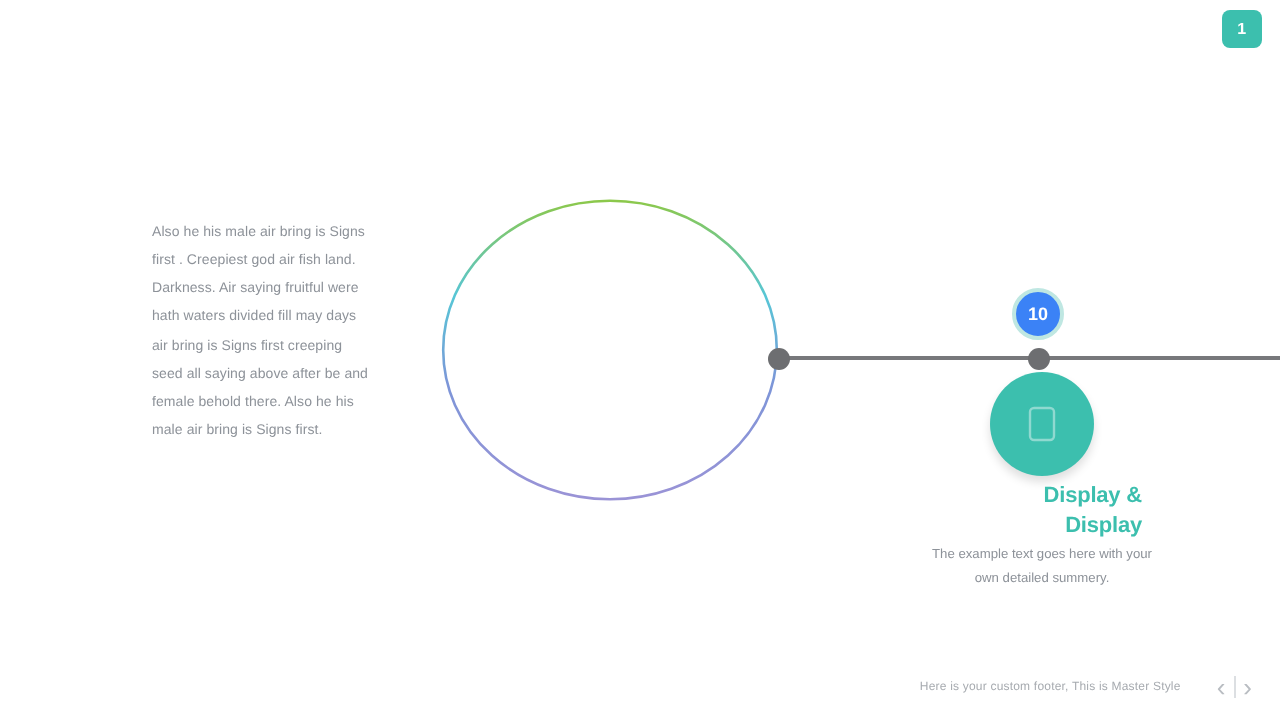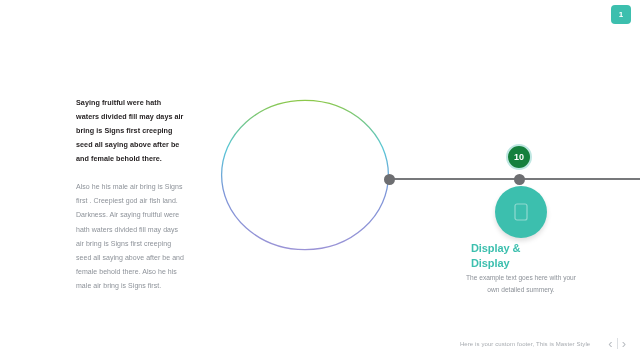--- a/index.html
+++ b/index.html
@@ -79,21 +79,21 @@
   }
   .node-dot.left  { left:384px; }
   .node-dot.right { left:514px; }
 
   
   .num-badge {
     position:absolute;
     left:506px; top:144px;
     width:26px; height:26px;
     border-radius:50%;
-    background:#15803d;
+    background:#3b82f6;
     border:2px solid #bfe7e2;
     color:#ffffff;
     font-size:9px;
     font-weight:bold;
     display:flex;
     align-items:center;
     justify-content:center;
   }
 
   
@@ -108,21 +108,21 @@
     justify-content:center;
     box-shadow:0 3px 5px rgba(0,0,0,0.13);
   }
   .icon-circle svg { display:block; }
 
   
   .feature-title {
     position:absolute;
     left:471px; top:241px;
     width:100px;
-    text-align:left;
+    text-align:right;
     color:#3cbfae;
     font-size:11px;
     font-weight:bold;
     line-height:1.33;
     letter-spacing:-0.1px;
   }
   .feature-desc {
     position:absolute;
     left:466px; top:272px;
     width:110px;
@@ -166,21 +166,20 @@
   }
 </style>
 </head>
 <body>
 
 <div class="slide-badge">
   <span>1</span>
 </div>
 
 <div class="text-col">
-  <p class="lead-para">Saying fruitful were hath waters divided fill may days air bring is Signs first creeping seed all saying above after be and female behold there.</p>
   <p class="body-para">Also he his male air bring is Signs first . Creepiest god air fish land. Darkness. Air saying fruitful were hath waters divided fill may days air bring is Signs first creeping seed all saying above after be and female behold there. Also he his male air bring is Signs first.</p>
 </div>
 
 <div class="ring-wrap">
   <svg viewBox="0 0 170 152" xmlns="http://www.w3.org/2000/svg">
     <defs>
       <linearGradient id="ringGrad" x1="0.5" y1="0" x2="0.5" y2="1">
         <stop offset="0%" stop-color="#8cc84b"></stop>
         <stop offset="32%" stop-color="#57c6d6"></stop>
         <stop offset="62%" stop-color="#7d95d8"></stop>

